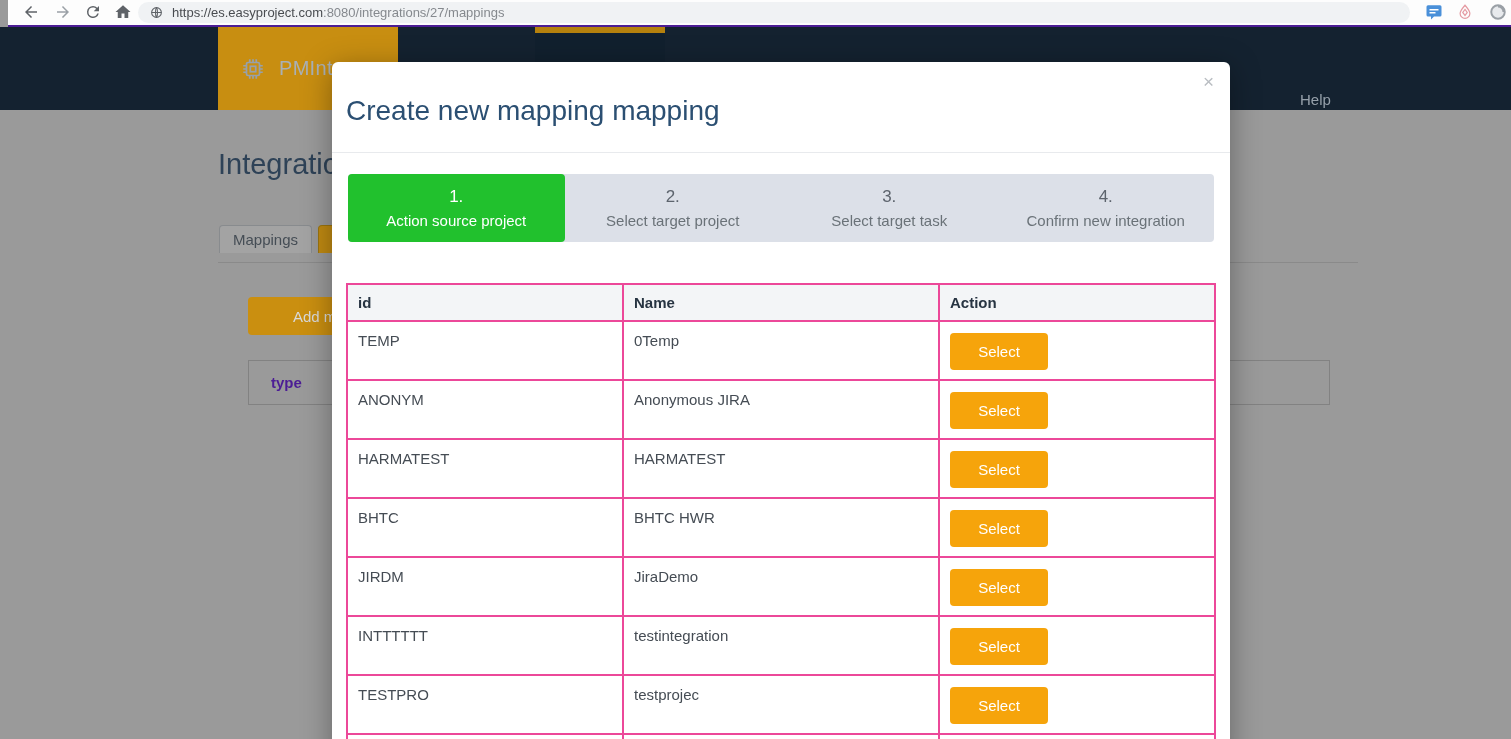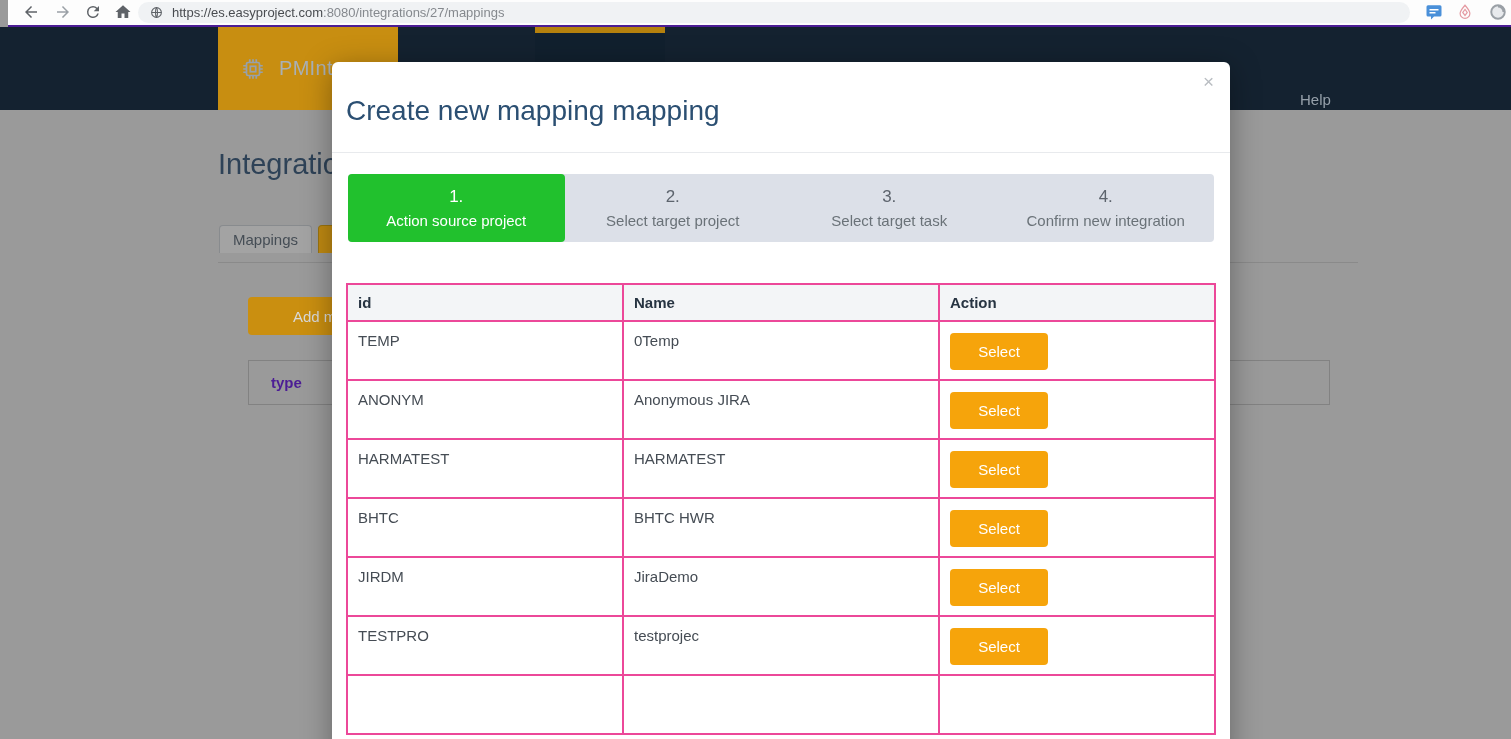--- a/index.html
+++ b/index.html
@@ -222,20 +222,25 @@
           <td class="col-id">BHTC</td>
           <td class="col-name">BHTC HWR</td>
           <td class="col-action action-cell"><button class="select-btn">Select</button></td>
         </tr>
         <tr>
           <td class="col-id">JIRDM</td>
           <td class="col-name">JiraDemo</td>
           <td class="col-action action-cell"><button class="select-btn">Select</button></td>
         </tr>
         <tr>
+          <td class="col-id">INTTTTTT</td>
+          <td class="col-name">testintegration</td>
+          <td class="col-action action-cell"><button class="select-btn">Select</button></td>
+        </tr>
+        <tr>
           <td class="col-id">TESTPRO</td>
           <td class="col-name">testprojec</td>
           <td class="col-action action-cell"><button class="select-btn">Select</button></td>
         </tr>
         <tr>
           <td class="col-id"></td>
           <td class="col-name"></td>
           <td class="col-action"></td>
         </tr>
       </tbody>

